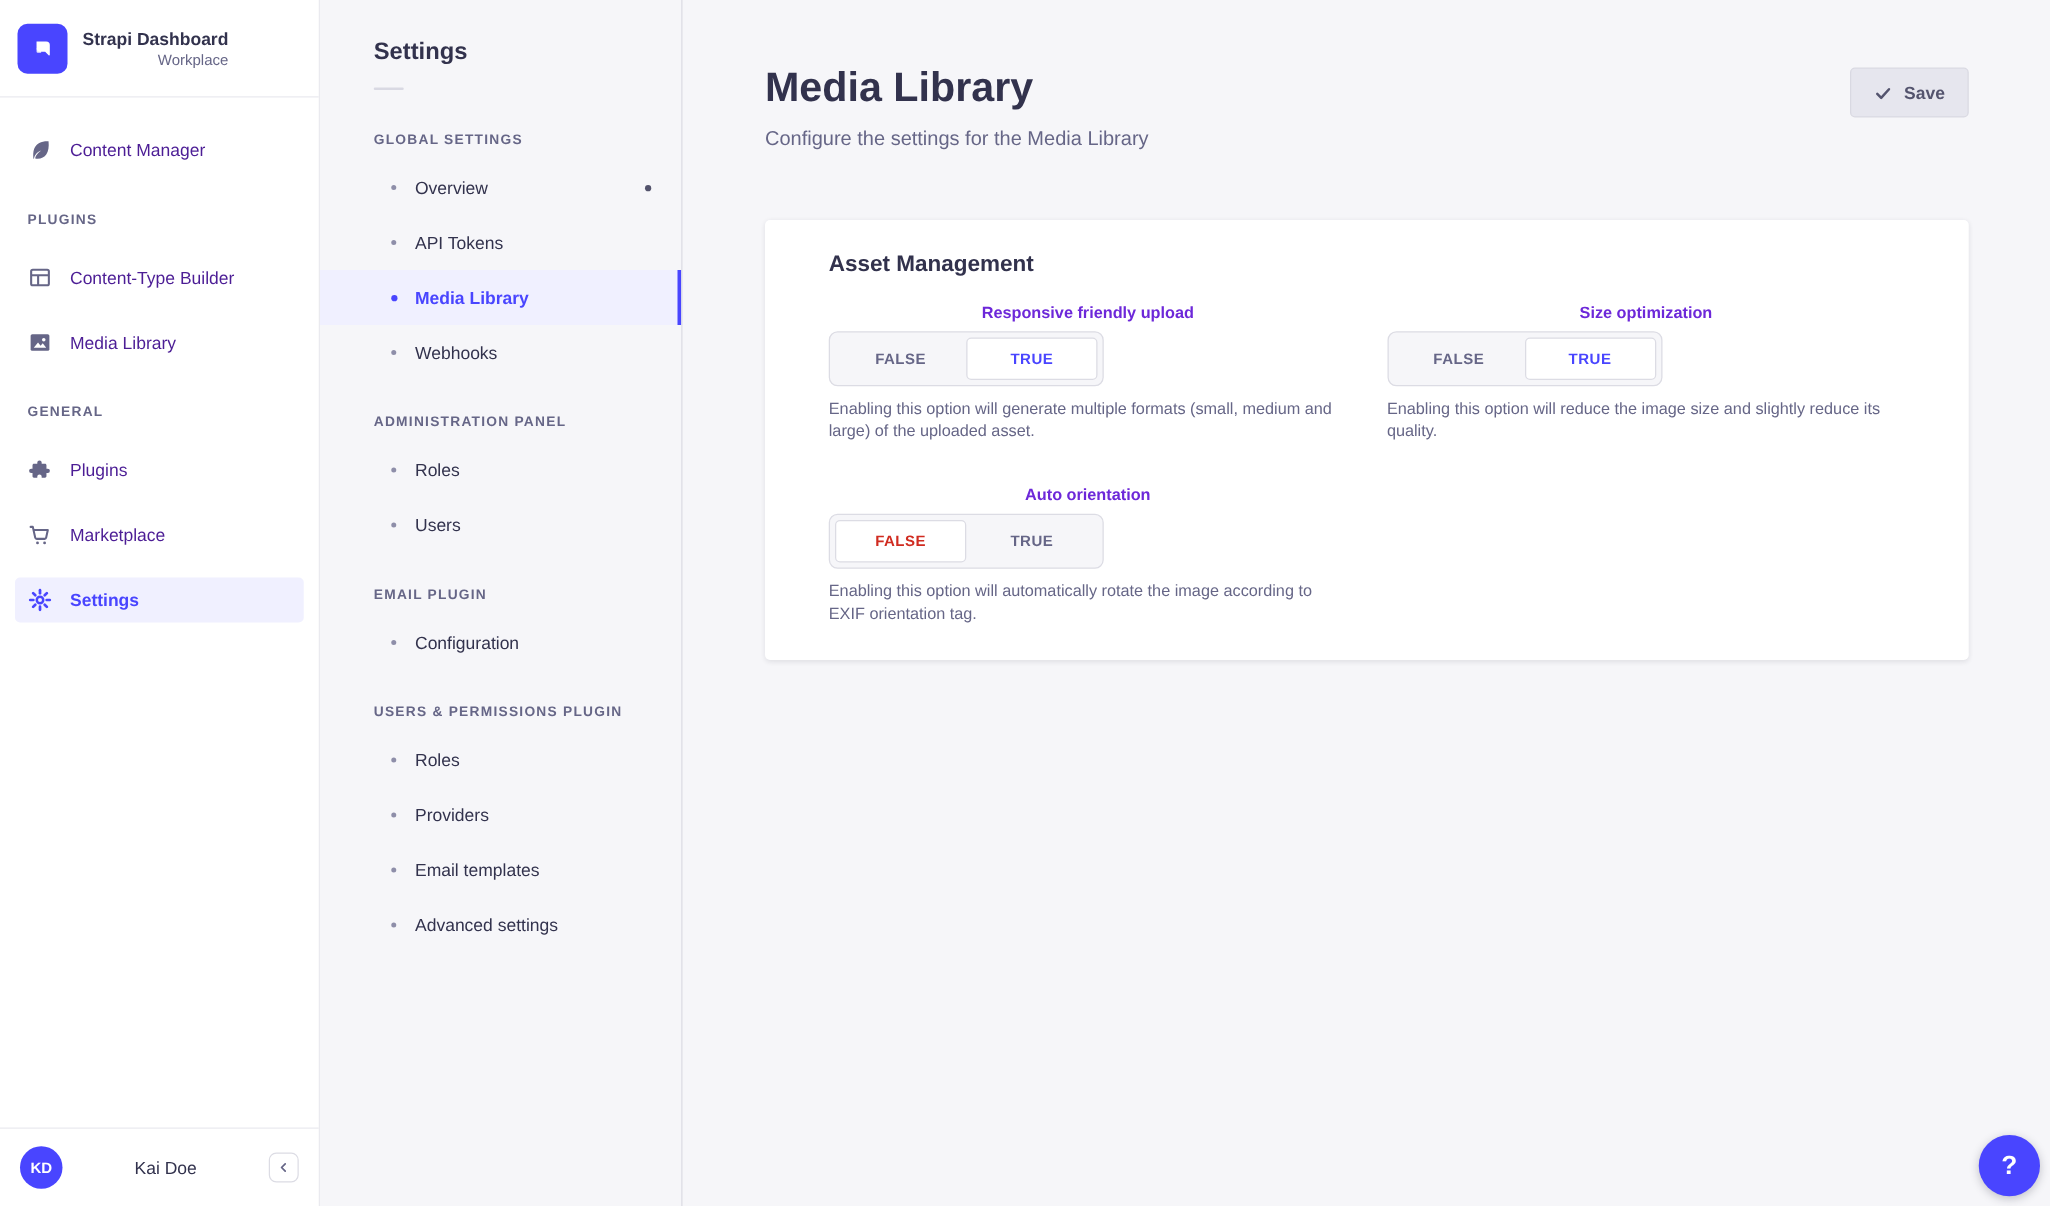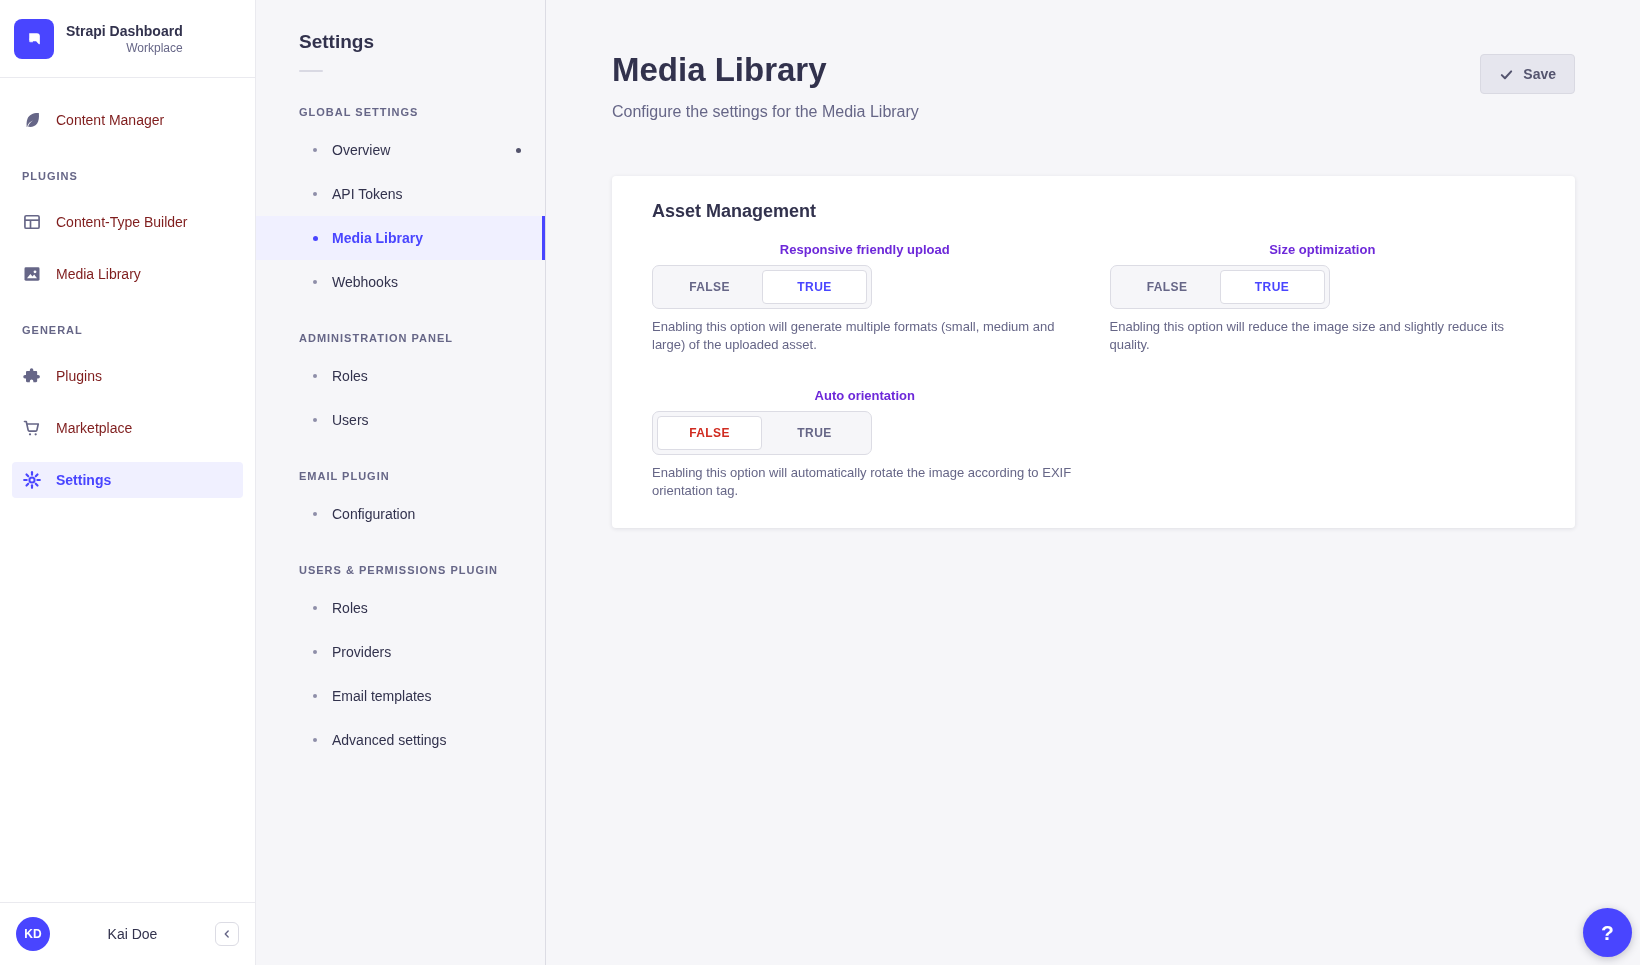--- a/index.html
+++ b/index.html
@@ -33,21 +33,21 @@
   .brand-sub   { font-size:12px; color:#666687; line-height:16px; }
 
   .mn-list { padding:24px 12px 0; flex:1; }
   .mn-section-label {
     font-size:11px; font-weight:700; letter-spacing:1px;
     color:#666687; margin:32px 10px 22px; text-transform:uppercase;
   }
   .mn-item {
     height:36px; margin-bottom:16px; display:flex; align-items:center; gap:14px;
     padding:0 10px; border-radius:4px; font-size:14px; font-weight:500;
-    color:#7f1d1d; cursor:pointer;
+    color:#4c1d95; cursor:pointer;
   }
   .mn-item .ic { width:20px; height:20px; flex:none; color:#666687; display:flex; }
   .mn-item .ic svg { width:20px; height:20px; }
   .mn-item.active { background:#f0f0ff; color:#4945ff; font-weight:600; }
   .mn-item.active .ic { color:#4945ff; }
 
   .mn-footer {
     margin-top:auto; height:63px; border-top:1px solid #eaeaef;
     display:flex; align-items:center; padding:0 16px;
   }
@@ -106,21 +106,21 @@
     margin-top:2px; display:flex; align-items:center; gap:9px;
     height:40px; padding:0 18px;
     background:#e6e6ee; border:1px solid #d9d9e2; border-radius:4px;
     font-family:inherit; font-size:14px; font-weight:700; color:#54546e; cursor:pointer;
   }
   .save-btn svg { width:15px; height:15px; }
 
   .card {
     margin-top:55px; background:#ffffff; border-radius:4px;
     box-shadow:0 1px 4px rgba(33,33,52,0.1);
-    padding:24px 40px 28px;
+    padding:24px 51px 28px;
   }
   .card h3 { margin:0; font-size:18px; line-height:22px; font-weight:700; color:#32324d; }
   .fields { display:grid; grid-template-columns:1fr 1fr; column-gap:32px; row-gap:34px; margin-top:20px; }
   .f-label { font-size:13px; font-weight:700; color:#6d28d9; margin-bottom:8px;text-align:center; }
   .toggle {
     display:flex; width:220px; height:44px; padding:4px;
     background:#f6f6f9; border:1px solid #dcdce4; border-radius:7px;
   }
   .opt {
     flex:1; border:1px solid transparent; background:transparent; border-radius:4px;

